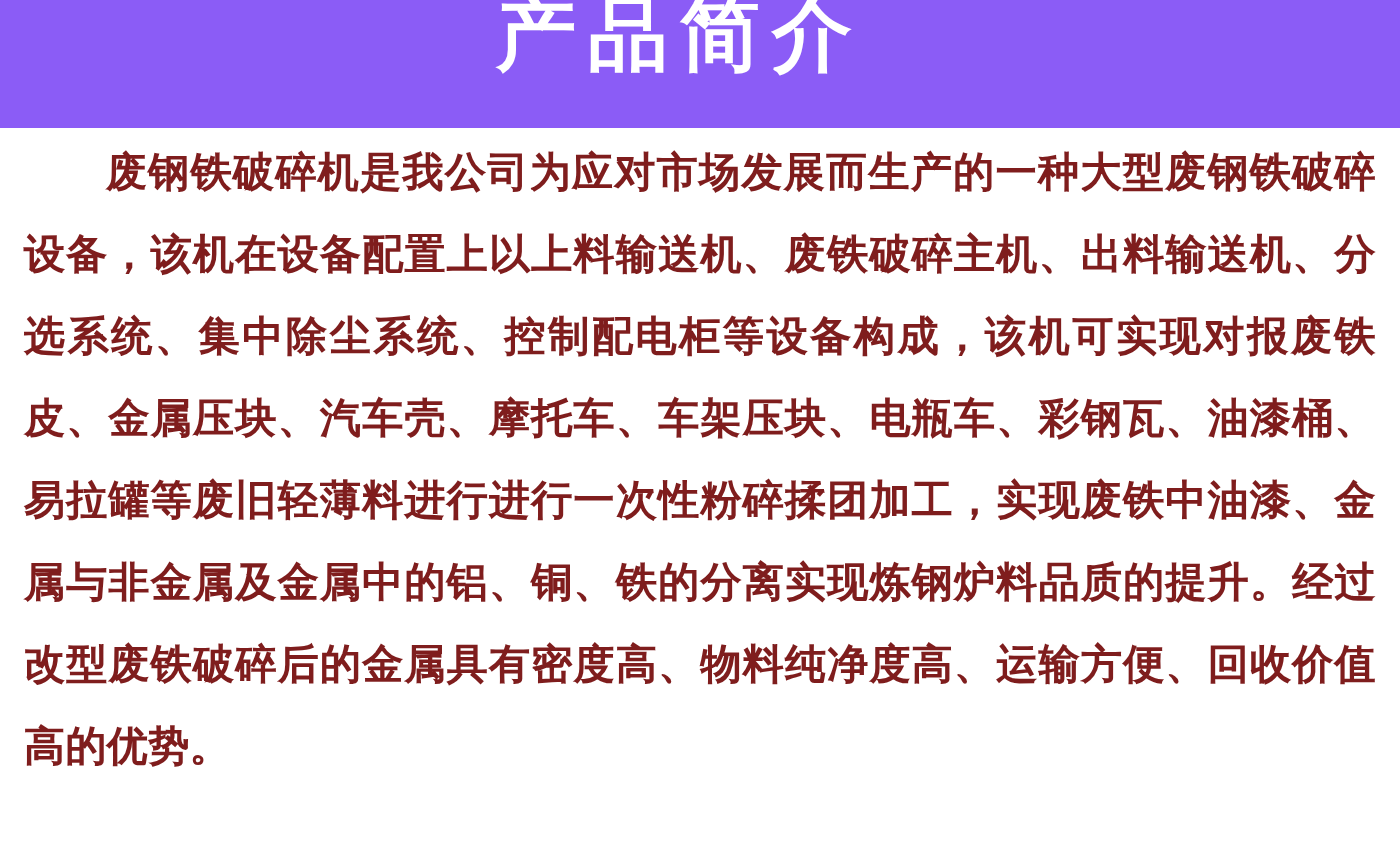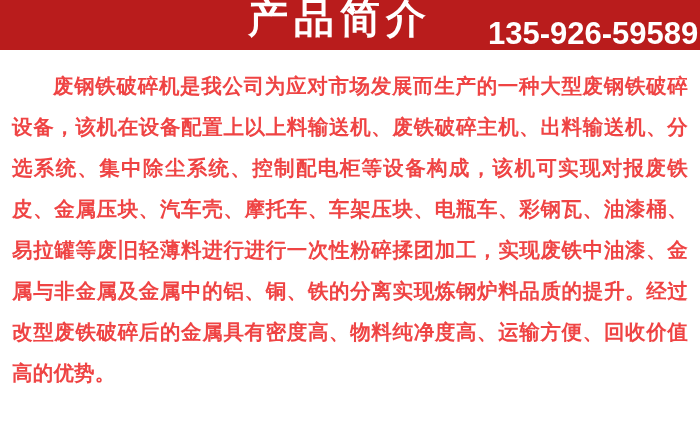--- a/index.html
+++ b/index.html
@@ -16,22 +16,22 @@
   .page {
     position: relative;
     width: 700px;
     height: 434px;
     background: #ffffff;
   }
   
   .header {
     position: relative;
     width: 700px;
-    height: 50px;
-    background: #b91c1c;
+    height: 64px;
+    background: #8b5cf6;
     overflow: hidden;
     text-align: right;
   }
   .header-title {
     position: absolute;
     left: 248px;
     top: -4px;
     font-family: "DejaVu Sans", sans-serif;
     font-size: 40px;
     font-weight: bold;
@@ -64,35 +64,34 @@
   }
   
   .body-text {
     position: absolute;
     left: 12px;
     top: 66px;
     width: 676px;
     font-family: "DejaVu Sans", sans-serif;
     font-size: 20.5px;
     font-weight: bold;
-    color: #ef4444;
+    color: #7f1d1d;
     line-height: 41px;
     text-align: justify;
     text-align-last: left;
     text-indent: 41px;
     letter-spacing: 0.2px;
     white-space: pre-wrap;
     word-break: break-all;
   }
 </style>
 </head>
 <body>
 
 <div class="page">
 
   <div class="header">
     <div class="header-title">产品简介</div>
-    <div class="header-phone">135-926-59589</div>
   </div>
 
   <div class="body-text">废钢铁破碎机是我公司为应对市场发展而生产的一种大型废钢铁破碎设备，该机在设备配置上以上料输送机、废铁破碎主机、出料输送机、分选系统、集中除尘系统、控制配电柜等设备构成，该机可实现对报废铁皮、金属压块、汽车壳、摩托车、车架压块、电瓶车、彩钢瓦、油漆桶、易拉罐等废旧轻薄料进行进行一次性粉碎揉团加工，实现废铁中油漆、金属与非金属及金属中的铝、铜、铁的分离实现炼钢炉料品质的提升。经过改型废铁破碎后的金属具有密度高、物料纯净度高、运输方便、回收价值高的优势。</div>
 
 </div>
 
 </body></html>

